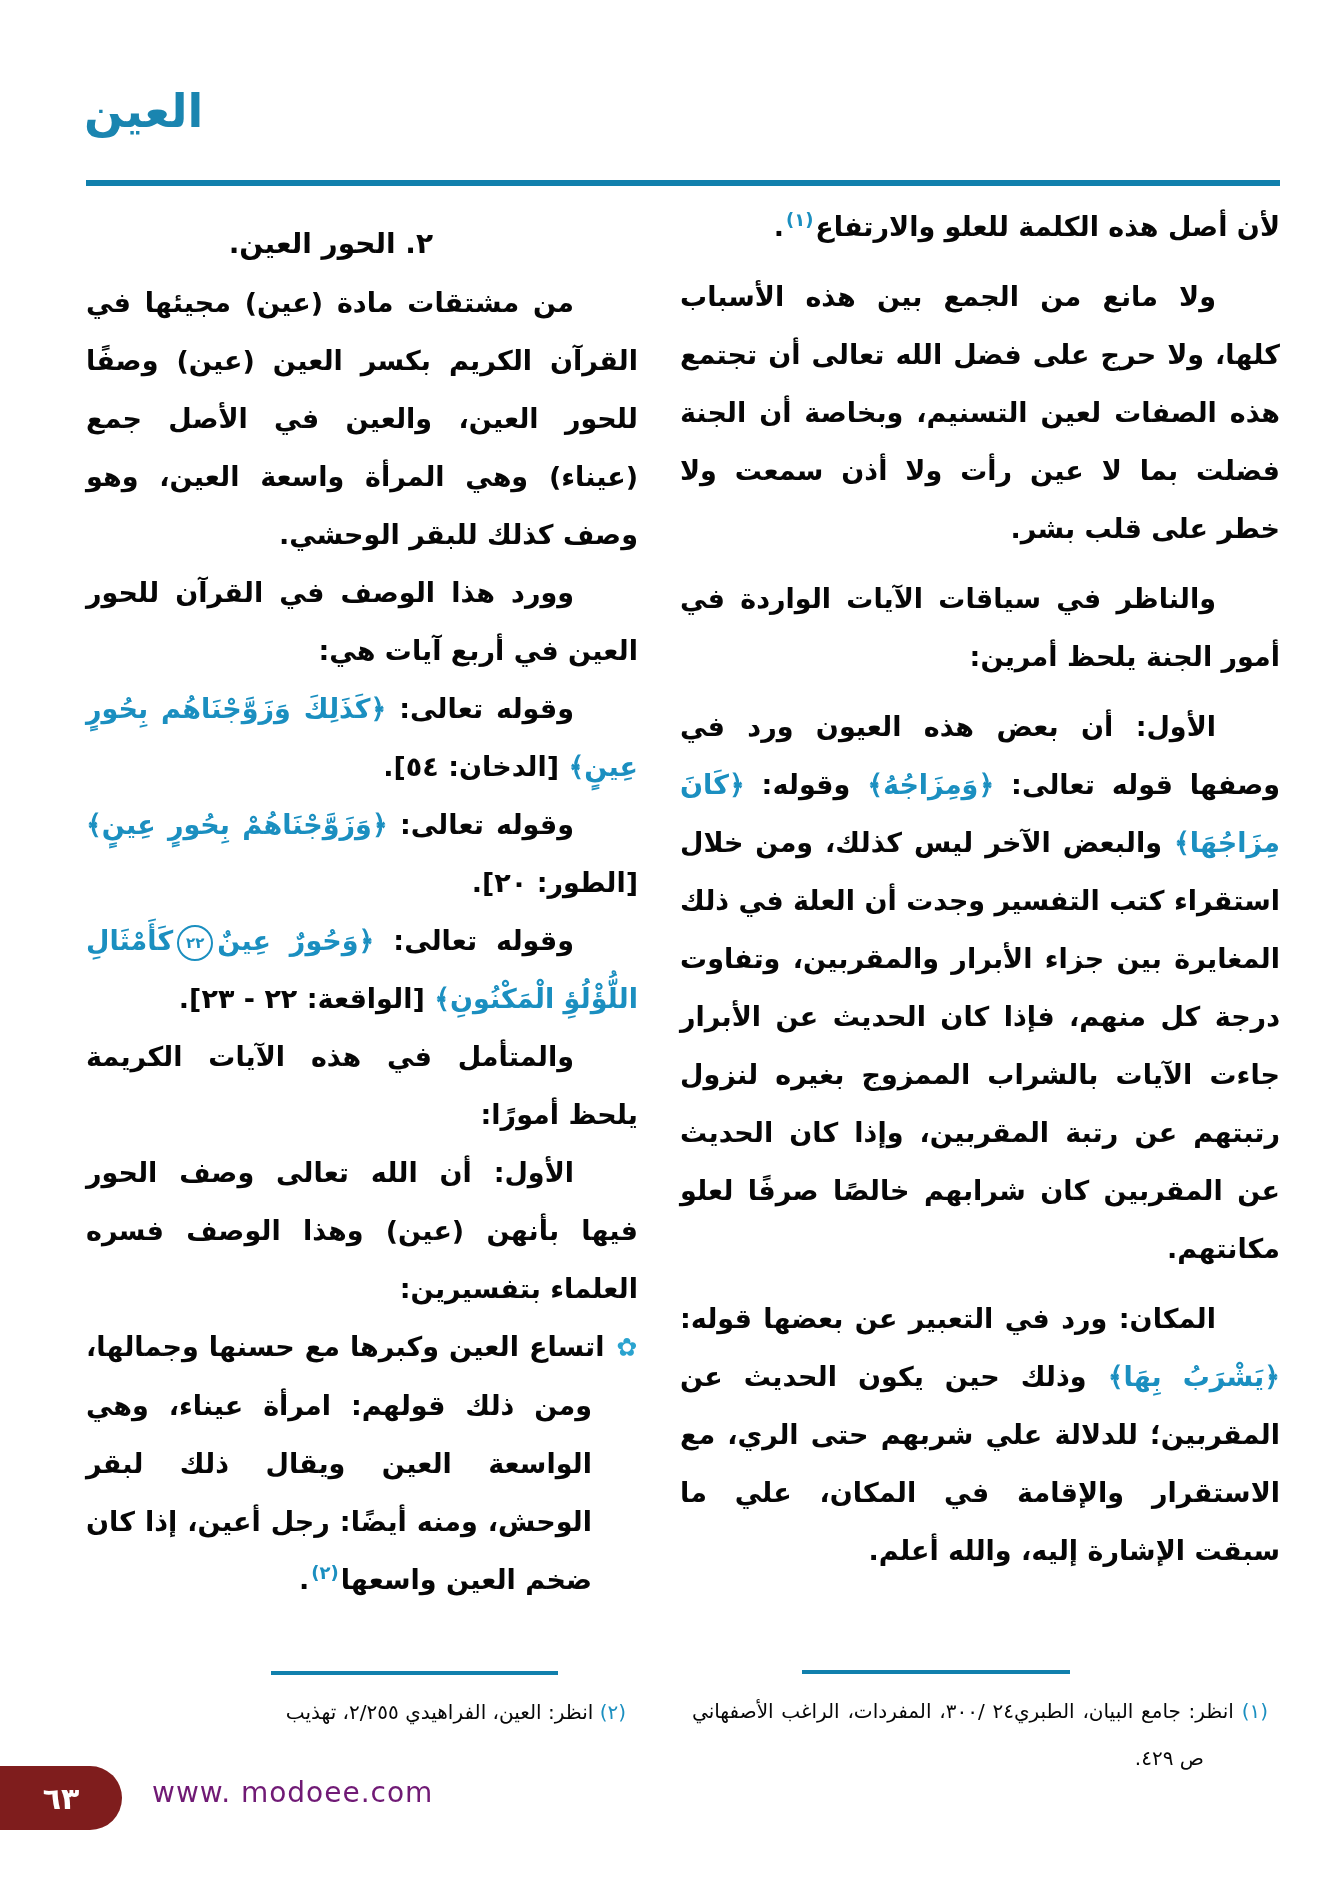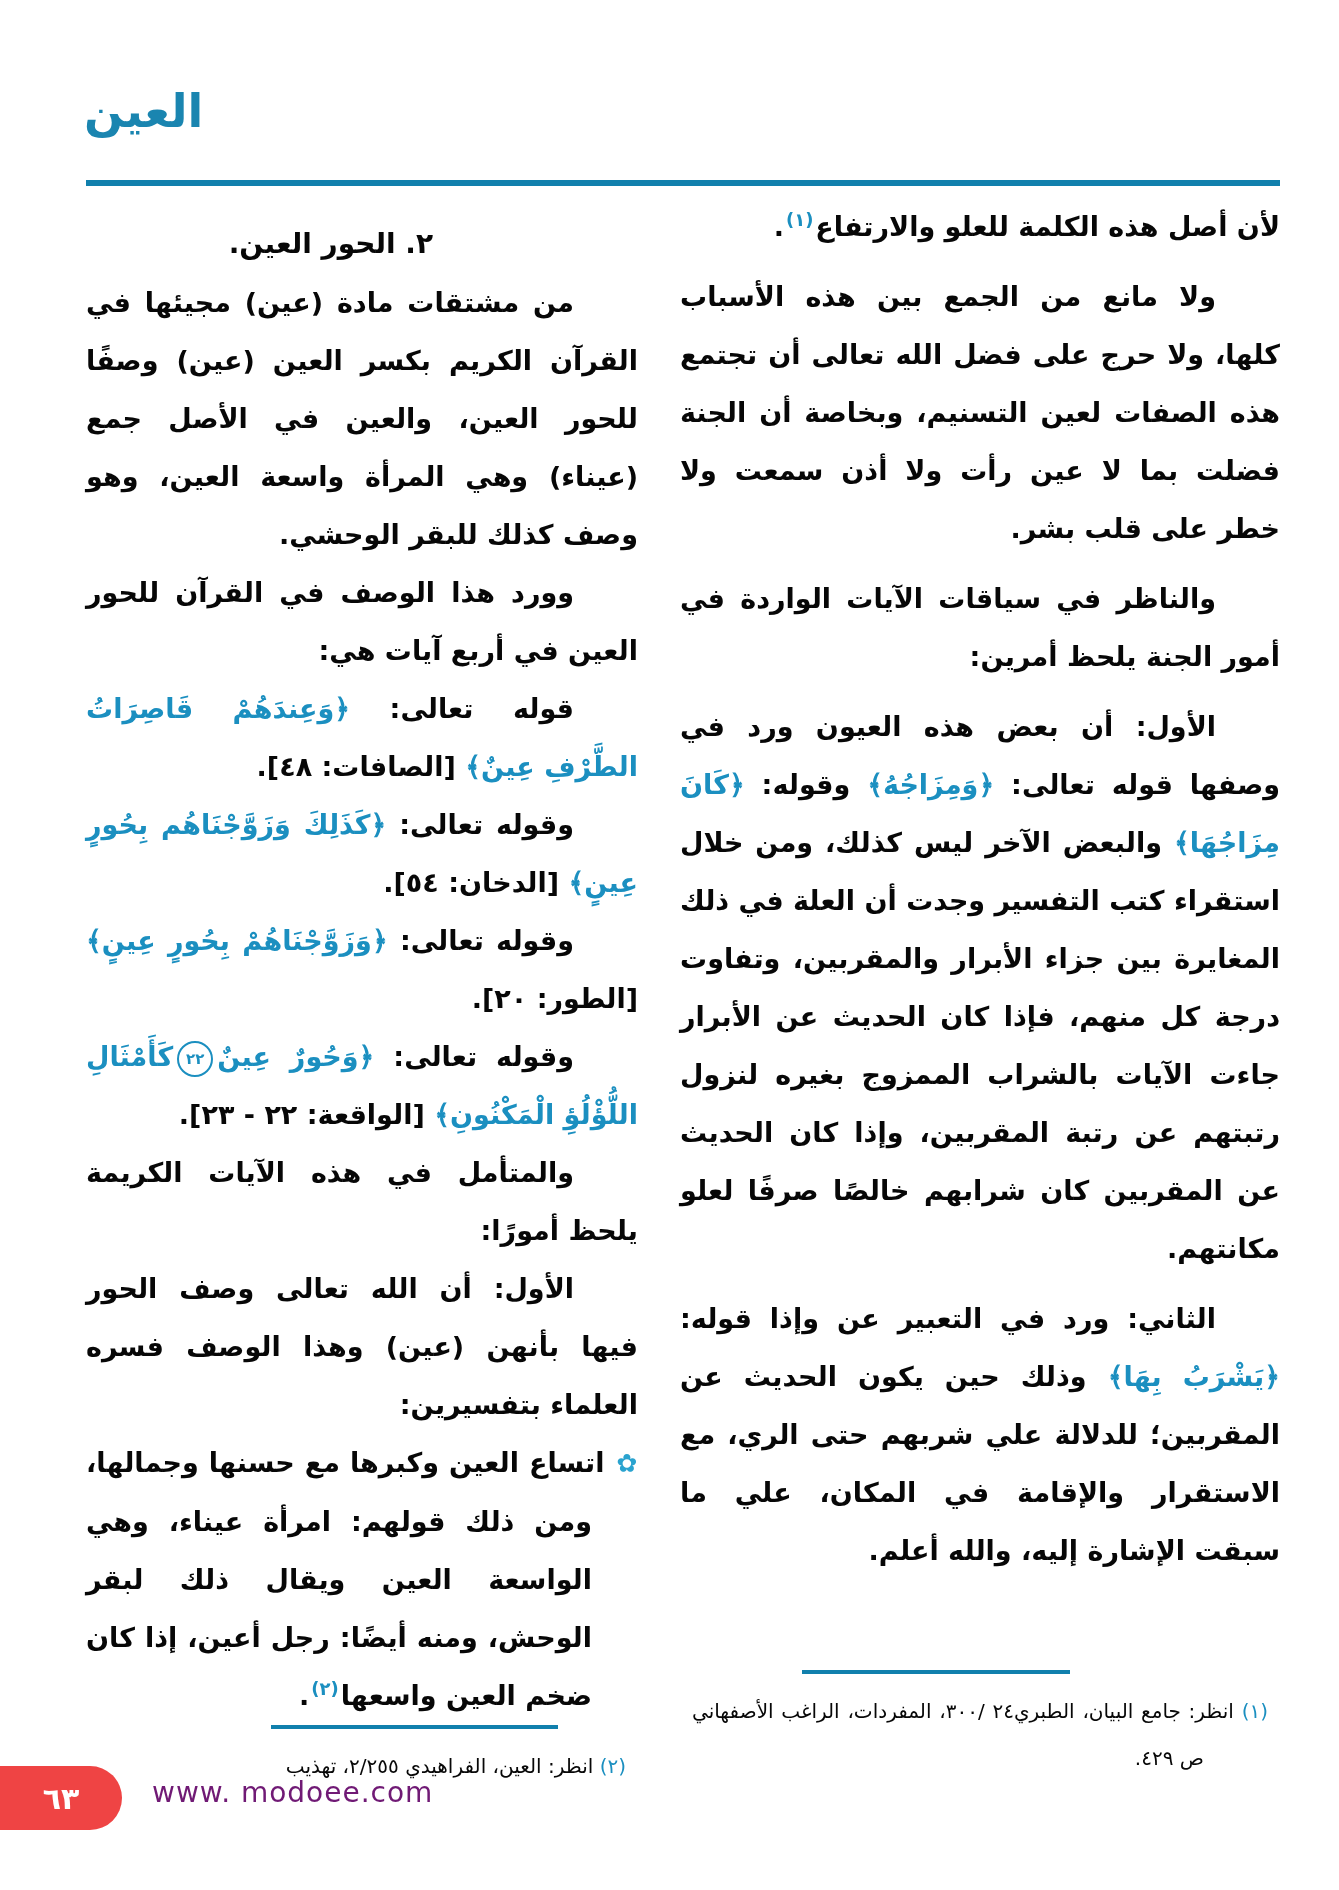--- a/index.html
+++ b/index.html
@@ -48,21 +48,21 @@
   .right-col .fn-rule { width:268px; margin-right:210px; }
   .left-col .fn-rule { width:287px; margin-right:80px; }
   .footnote {
     margin:12px; font-size:20px; line-height:47px; text-align:justify;
     padding-right:64px; text-indent:-64px; font-weight:normal;
   }
   .fn-num { color:#1b8fc0; }
   
   .page-tab {
     position:absolute; left:0; top:1766px; width:122px; height:64px;
-    background:#ef4444; border-radius:0 32px 32px 0; color:#ffffff;
+    background:#7f1d1d; border-radius:0 32px 32px 0; color:#ffffff;
     display:flex; align-items:center; justify-content:center; font-size:30px; font-weight:bold;
   }
   .website {
     position:absolute; left:152px; top:1776px; font-size:28px; color:#701a75;
     direction:ltr; letter-spacing:1px;
   }
 </style>
 </head>
 <body>
 
@@ -71,33 +71,32 @@
   <div class="header-title">العين</div>
   <div class="header-rule"></div>
 
   <div class="content">
 
     <div class="col right-col">
       <p class="para noindent"><span>لأن أصل هذه الكلمة للعلو والارتفاع</span><sup class="fn-mark">(١)</sup><span>.</span></p>
       <p class="para">ولا مانع من الجمع بين هذه الأسباب كلها، ولا حرج على فضل الله تعالى أن تجتمع هذه الصفات لعين التسنيم، وبخاصة أن الجنة فضلت بما لا عين رأت ولا أذن سمعت ولا خطر على قلب بشر.</p>
       <p class="para">والناظر في سياقات الآيات الواردة في أمور الجنة يلحظ أمرين:</p>
       <p class="para"><span>الأول: أن بعض هذه العيون ورد في وصفها قوله تعالى: </span><span class="verse">﴿وَمِزَاجُهُ﴾</span><span> وقوله: </span><span class="verse">﴿كَانَ مِزَاجُهَا﴾</span><span> والبعض الآخر ليس كذلك، ومن خلال استقراء كتب التفسير وجدت أن العلة في ذلك المغايرة بين جزاء الأبرار والمقربين، وتفاوت درجة كل منهم، فإذا كان الحديث عن الأبرار جاءت الآيات بالشراب الممزوج بغيره لنزول رتبتهم عن رتبة المقربين، وإذا كان الحديث عن المقربين كان شرابهم خالصًا صرفًا لعلو مكانتهم.</span></p>
-      <p class="para"><span>الثاني: ورد في التعبير عن وإذا قوله: </span><span class="verse">﴿يَشْرَبُ بِهَا﴾</span><span> وذلك حين يكون الحديث عن المقربين؛ للدلالة علي شربهم حتى الري، مع الاستقرار والإقامة في المكان، علي ما سبقت الإشارة إليه، والله أعلم.</span></p>
+      <p class="para"><span>المكان: ورد في التعبير عن بعضها قوله: </span><span class="verse">﴿يَشْرَبُ بِهَا﴾</span><span> وذلك حين يكون الحديث عن المقربين؛ للدلالة علي شربهم حتى الري، مع الاستقرار والإقامة في المكان، علي ما سبقت الإشارة إليه، والله أعلم.</span></p>
 
       <div class="footnote-block">
         <div class="fn-rule"></div>
         <p class="footnote"><span class="fn-num">(١)</span> <span>انظر: جامع البيان، الطبري٢٤ /٣٠٠، المفردات، الراغب الأصفهاني ص ٤٢٩.</span></p>
       </div>
     </div>
 
     <div class="col left-col">
       <p class="heading">٢. الحور العين.</p>
       <p class="para">من مشتقات مادة (عين) مجيئها في القرآن الكريم بكسر العين (عين) وصفًا للحور العين، والعين في الأصل جمع (عيناء) وهي المرأة واسعة العين، وهو وصف كذلك للبقر الوحشي.</p>
       <p class="para">وورد هذا الوصف في القرآن للحور العين في أربع آيات هي:</p>
-      <p class="para"><span>قوله تعالى: </span><span class="verse">﴿وَعِندَهُمْ قَاصِرَاتُ الطَّرْفِ عِينٌ﴾</span><span class="ref"> [الصافات: ٤٨].</span></p>
       <p class="para"><span>وقوله تعالى: </span><span class="verse">﴿كَذَلِكَ وَزَوَّجْنَاهُم بِحُورٍ عِينٍ﴾</span><span class="ref"> [الدخان: ٥٤].</span></p>
       <p class="para"><span>وقوله تعالى: </span><span class="verse">﴿وَزَوَّجْنَاهُمْ بِحُورٍ عِينٍ﴾</span><span class="ref"> [الطور: ٢٠].</span></p>
       <p class="para"><span>وقوله تعالى: </span><span class="verse">﴿وَحُورٌ عِينٌ</span><span class="ayah-circle">
             <span>٢٢</span>
           </span><span class="verse">كَأَمْثَالِ اللُّؤْلُؤِ الْمَكْنُونِ﴾</span><span class="ref"> [الواقعة: ٢٢ - ٢٣].</span></p>
       <p class="para">والمتأمل في هذه الآيات الكريمة يلحظ أمورًا:</p>
       <p class="para">الأول: أن الله تعالى وصف الحور فيها بأنهن (عين) وهذا الوصف فسره العلماء بتفسيرين:</p>
       <p class="para bullet-para"><span class="bullet-icon">✿</span><span>اتساع العين وكبرها مع حسنها وجمالها، ومن ذلك قولهم: امرأة عيناء، وهي الواسعة العين ويقال ذلك لبقر الوحش، ومنه أيضًا: رجل أعين، إذا كان ضخم العين واسعها</span><sup class="fn-mark">(٢)</sup><span>.</span></p>
 
       <div class="footnote-block">

